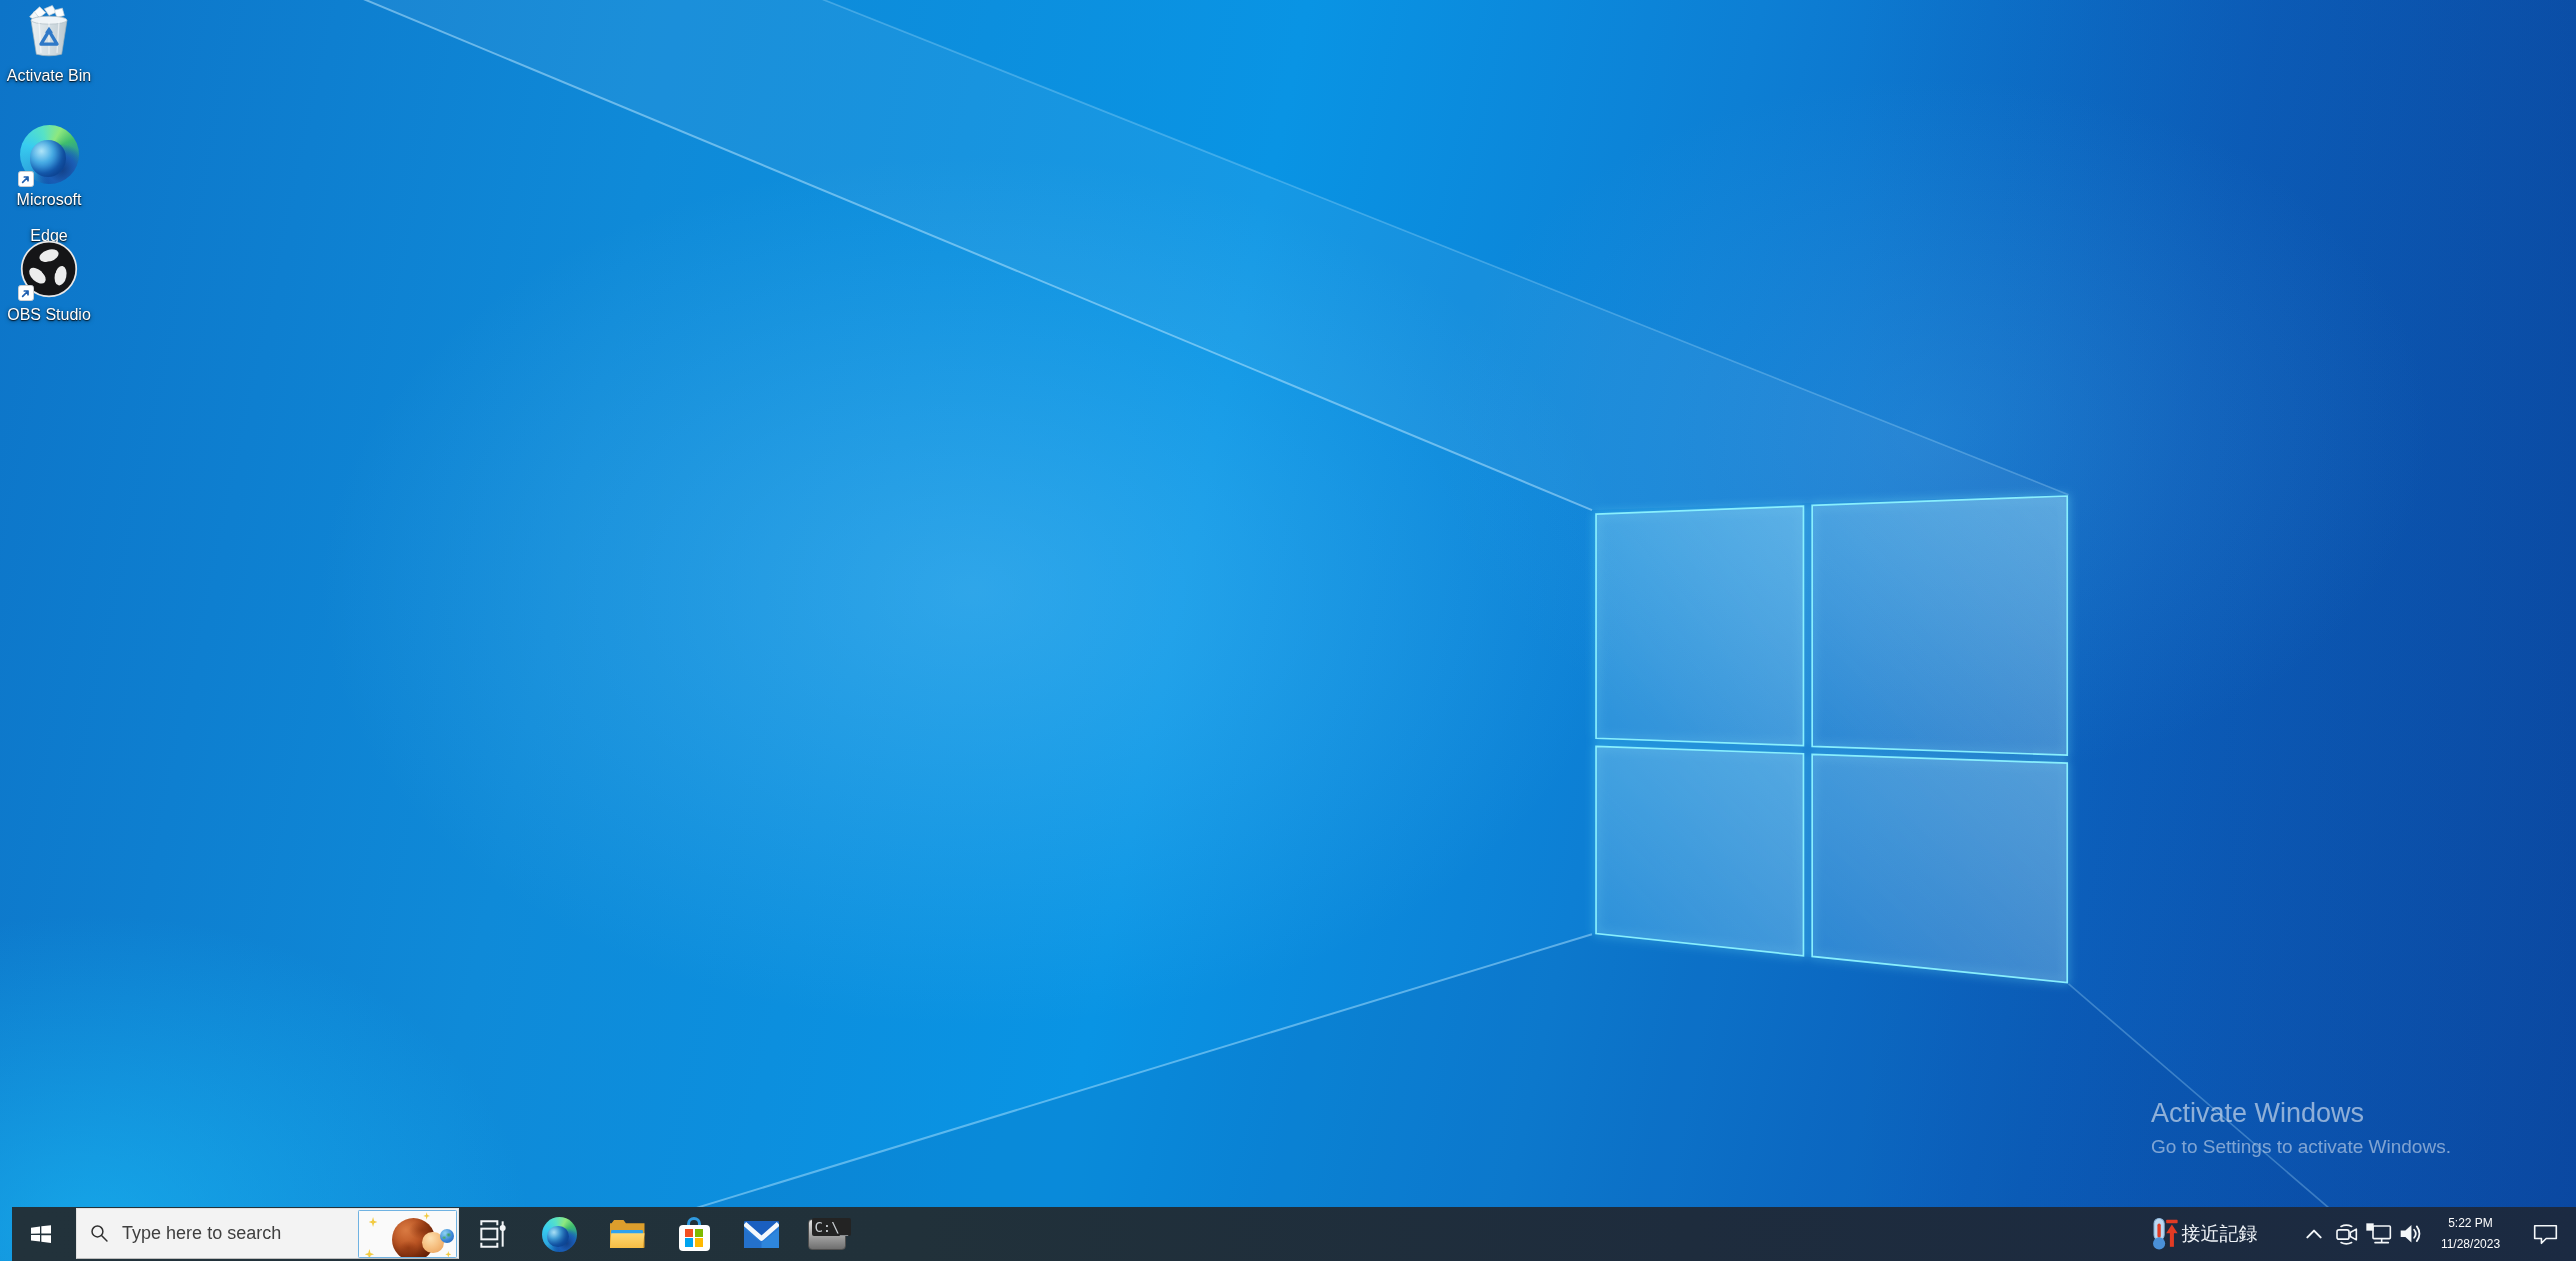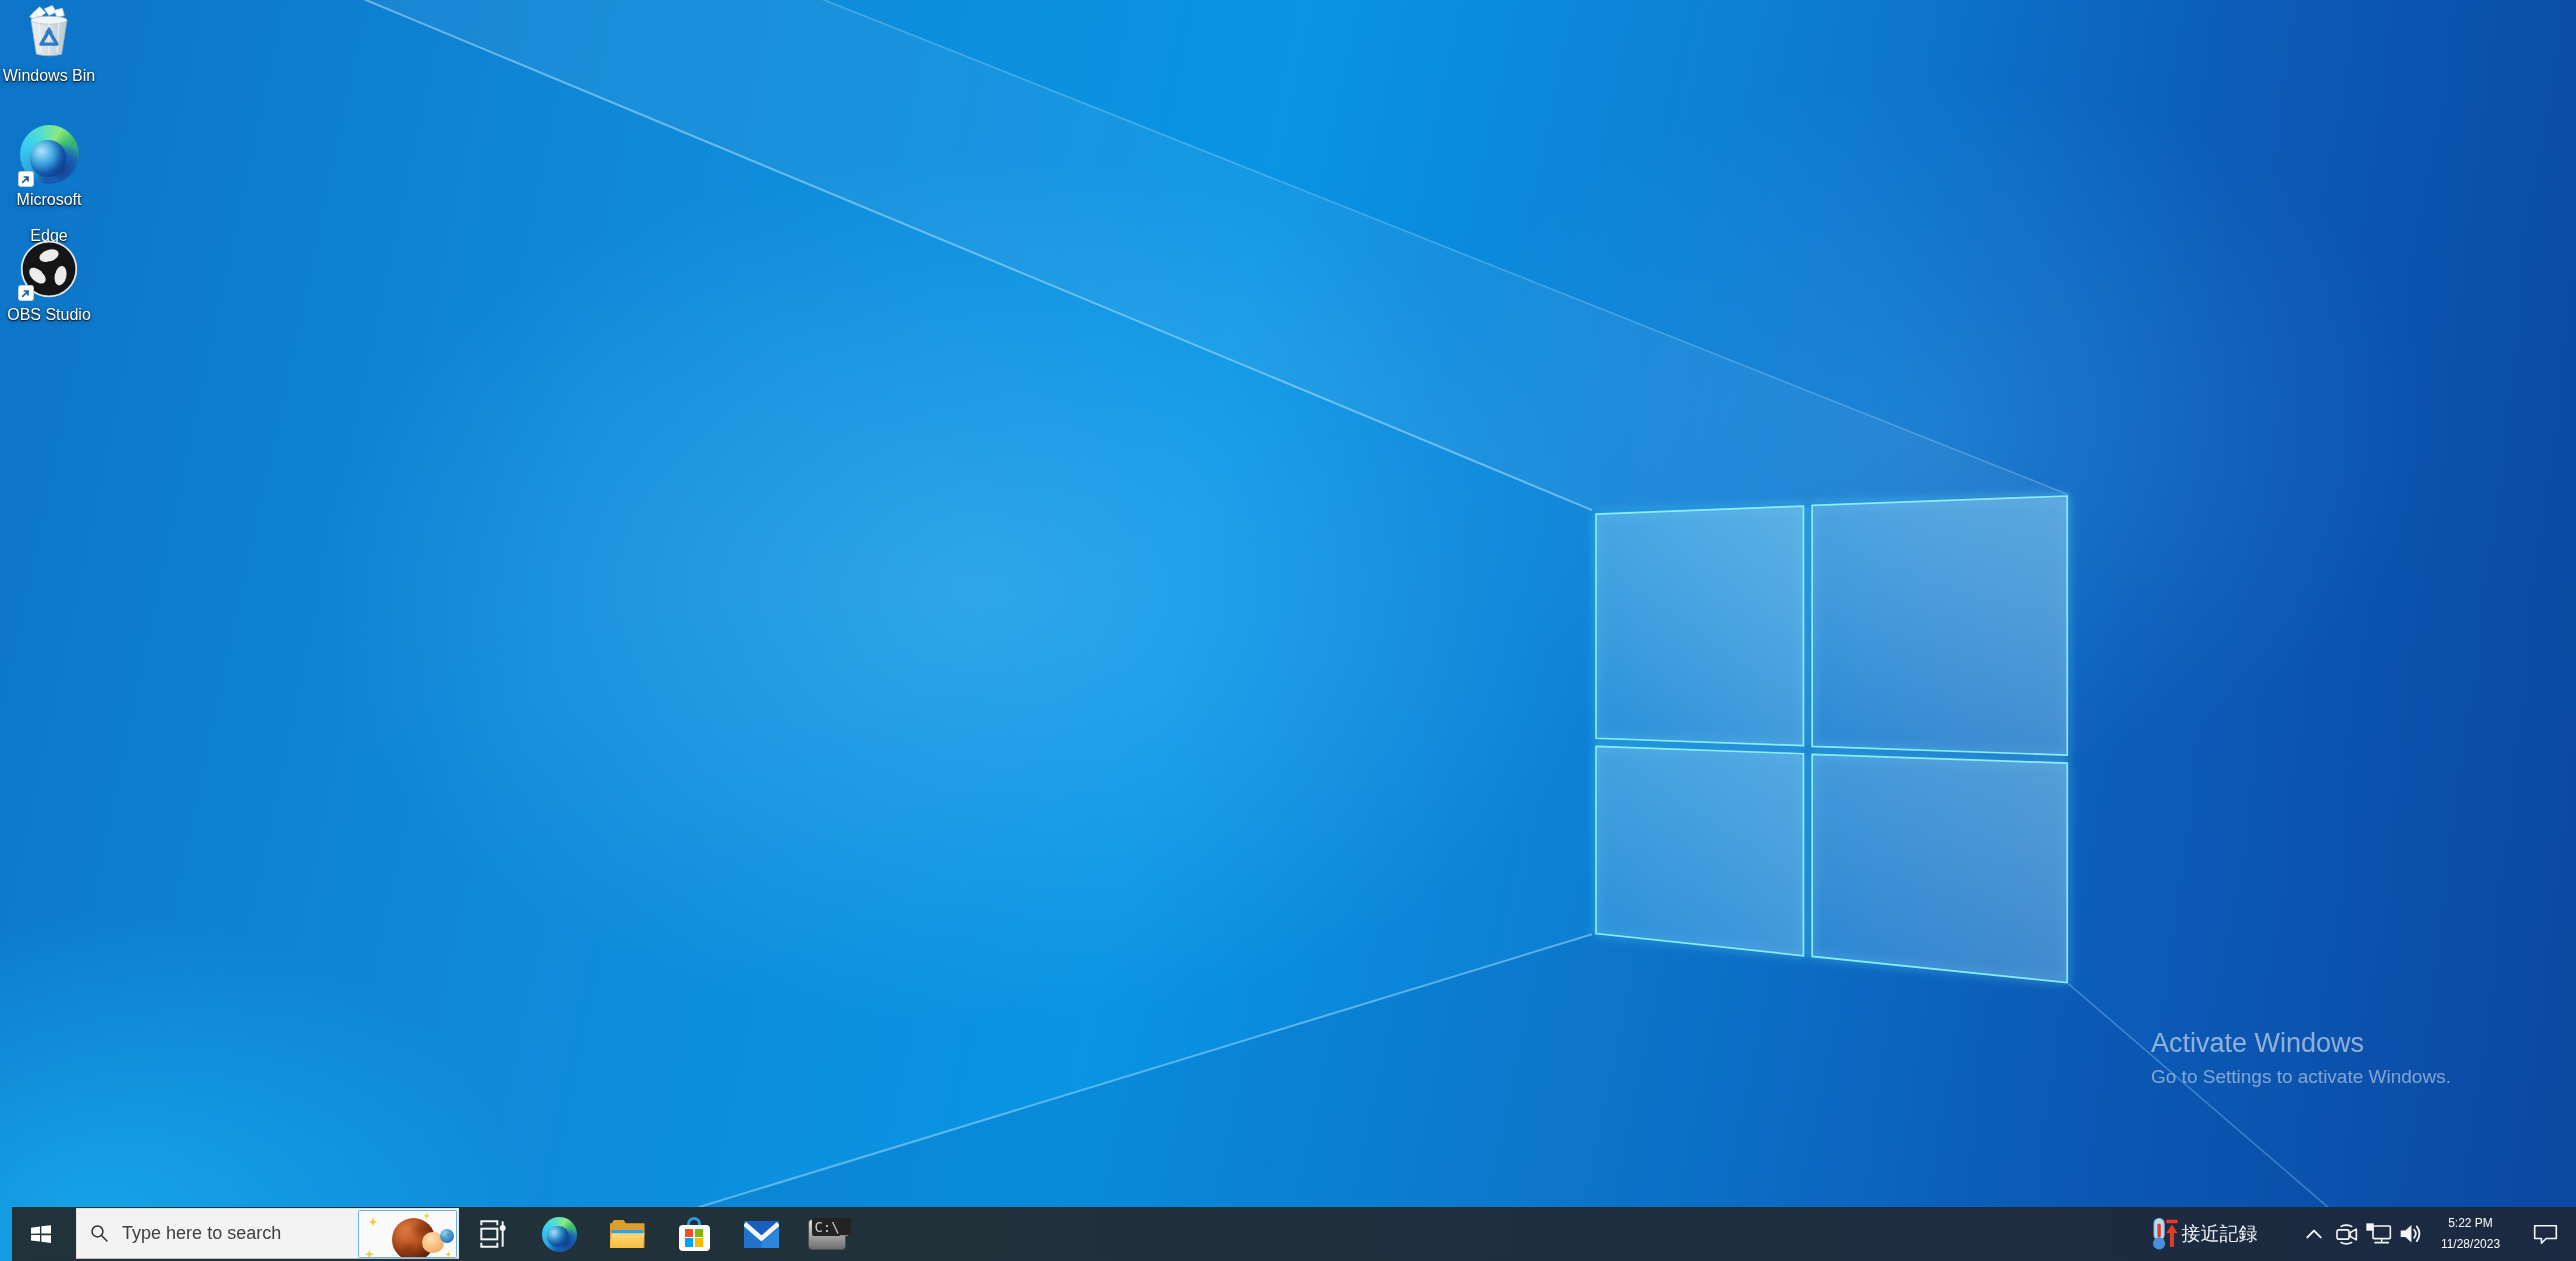--- a/index.html
+++ b/index.html
@@ -34,21 +34,21 @@
     background:
       radial-gradient(circle at 70% 75%, #123f86 0%, #1a5cb4 22%, rgba(26,92,180,0) 42%),
       conic-gradient(from 225deg at 48% 44%, #2ea9e0 0deg,#38cdf0 60deg,#57e2c6 120deg,#8ee87e 165deg,#3fbd6e 200deg,#1173c8 262deg,#0e55aa 315deg,#2ea9e0 360deg);
   }
   .edge-core{position:absolute;left:17%;top:26%;width:62%;height:62%;border-radius:50%;
     background:radial-gradient(circle at 32% 30%, #aee4f8 0%, #49aee6 32%, #1b6ec6 62%, #0d4fa8 100%);
     box-shadow:inset -5.4px -4px 9.4px rgba(6,40,110,.55);}
   .shortcut-badge{position:absolute;left:-2px;bottom:-1.3px;width:16px;height:16px;background:#fff;
     border-radius:2.7px;border:0.7px solid #c8cdd2;display:flex;align-items:center;justify-content:center;}
   
-  .watermark{position:absolute;left:2151px;top:1028px;width:416px;}
+  .watermark{position:absolute;left:2151px;top:1098px;width:416px;}
   .wm-title{font-size:27px;line-height:31px;color:rgba(224,232,242,0.62);font-weight:400;}
   .wm-sub{font-size:19px;line-height:21.5px;margin-top:6.7px;color:rgba(224,232,242,0.55);}
   
   .taskbar{
     position:absolute;left:12px;top:1207px;width:2576px;height:70px;
     background:linear-gradient(90deg,#22323b 0%,#21313a 35%,#1e2c3d 65%,#1b2a42 100%);
   }
   .tb-btn{position:absolute;top:0;height:54px;display:flex;align-items:center;justify-content:center;cursor:pointer;}
   .start-btn{left:0;width:58px;}
   .searchbox{
@@ -176,21 +176,21 @@
         <polygon points="32,7 44,2 50,12 39,17" fill="#f6fafc" stroke="#c7d1d7" stroke-width="1"></polygon>
         <polygon points="47,9 59,6 62,17 51,20" fill="#fbfdfe" stroke="#c7d1d7" stroke-width="1"></polygon>
         <polygon points="10,19 17,11 23,19 16,23" fill="#f2f7f9" stroke="#c7d1d7" stroke-width="1"></polygon>
         <path d="M12,24 L66,24 L58,75 Q39,80 20,75 Z" fill="url(#binG)" stroke="#9fb0b8" stroke-width="1"></path>
         <ellipse cx="39" cy="24" rx="27" ry="6" fill="#eff4f7" stroke="#aab8c0" stroke-width="1"></ellipse>
         <path d="M24,26 L27,73 M39,27 L39,75 M54,26 L51,73" stroke="#ffffff" stroke-opacity="0.55" stroke-width="2" fill="none"></path>
         <path d="M39,40 L51,60 L27,60 Z" fill="none" stroke="#2f79c8" stroke-width="5" stroke-linejoin="round"></path>
         <polygon points="39,34 33,43 45,43" fill="#2f79c8"></polygon>
       </svg>
     </span>
-    <div class="dicon-label">Windows Bin</div>
+    <div class="dicon-label">Activate Bin</div>
   </div>
 
   <div class="dicon dicon-edge">
     <span class="dicon-art">
       <span class="edge-ball"><span class="edge-core"></span></span>
       <span class="shortcut-badge">
         <svg width="12" height="12" viewBox="0 0 18 18">
           <path d="M4,14 L12,6 M6.5,6 H12 V11.5" fill="none" stroke="#1f5fb0" stroke-width="2.6" stroke-linecap="round" stroke-linejoin="round"></path>
         </svg>
       </span>

